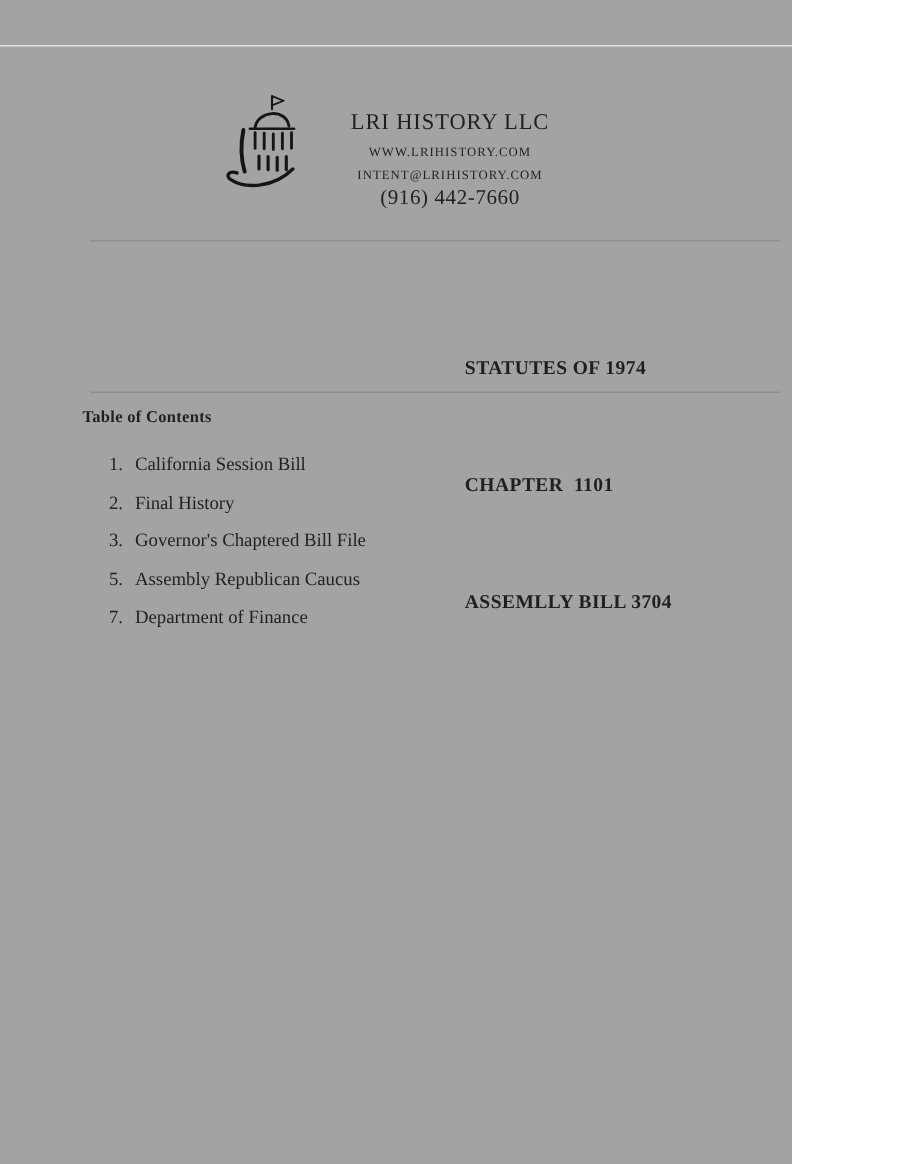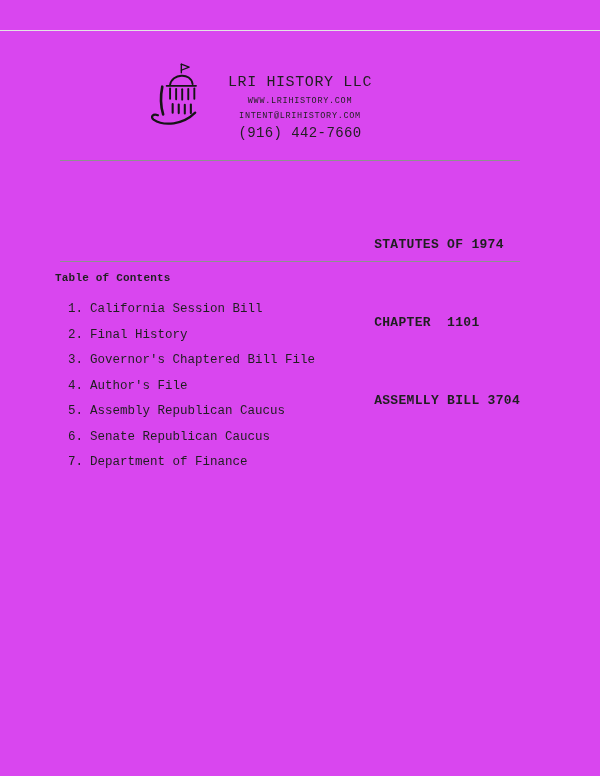--- a/index.html
+++ b/index.html
@@ -2,24 +2,24 @@
 <html><head>
 <meta charset="utf-8">
 <style>
   html, body {
     margin: 0;
     padding: 0;
     background: #ffffff;
   }
   .page {
     position: relative;
-    width: 600px;
+    width: 528px;
     height: 776px;
-    background: #d946ef;
-    font-family: Liberation Mono, monospace;
+    background: #a3a3a3;
+    font-family: Liberation Serif, serif;
     color: #1f1f1f;
     overflow: hidden;
   }
   .top-edge {
     position: absolute;
     top: 30px;
     left: 0;
     width: 100%;
     border-top: 1px solid #e3e3e3;
   }
@@ -152,26 +152,20 @@
     <div class="toc-item">
       <span class="num">1.</span><span class="label">California Session Bill</span>
     </div>
     <div class="toc-item">
       <span class="num">2.</span><span class="label">Final History</span>
     </div>
     <div class="toc-item">
       <span class="num">3.</span><span class="label">Governor's Chaptered Bill File</span>
     </div>
     <div class="toc-item">
-      <span class="num">4.</span><span class="label">Author's File</span>
-    </div>
-    <div class="toc-item">
       <span class="num">5.</span><span class="label">Assembly Republican Caucus</span>
-    </div>
-    <div class="toc-item">
-      <span class="num">6.</span><span class="label">Senate Republican Caucus</span>
     </div>
     <div class="toc-item">
       <span class="num">7.</span><span class="label">Department of Finance</span>
     </div>
   </div>
 
 </div>
 
 </body></html>

